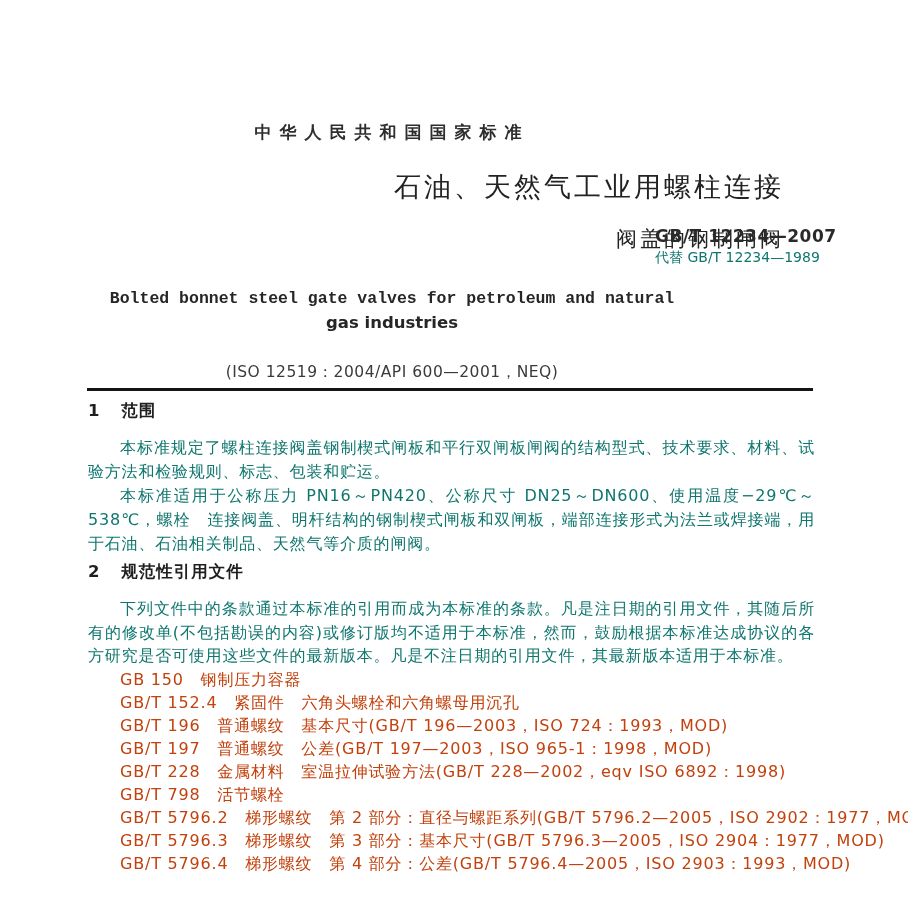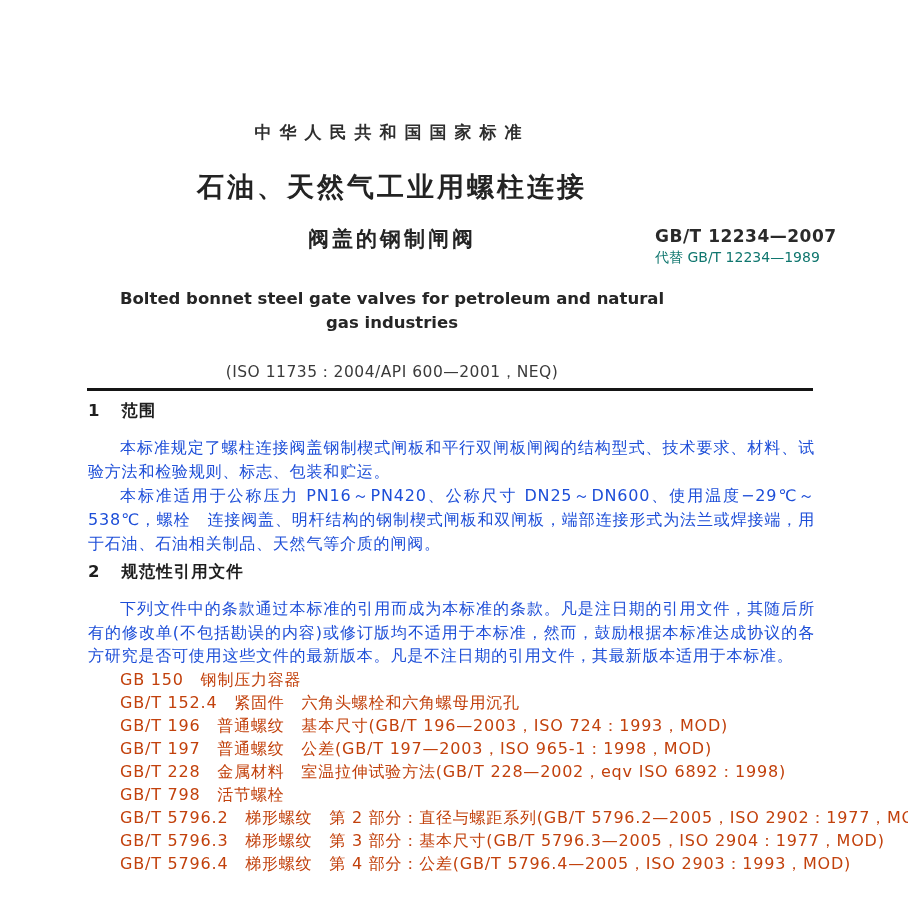--- a/index.html
+++ b/index.html
@@ -5,53 +5,53 @@
   html,body{margin:0;padding:0;background:#fff;}
   .page{
     position:relative;width:908px;height:905px;background:#ffffff;overflow:hidden;
     font-family:"DejaVu Sans","Liberation Sans",sans-serif;color:#3d3d3d;
   }
   .std-label{
     position:absolute;top:121px;left:0;width:784px;text-align:center;
     font-size:17px;letter-spacing:8px;color:#2e2e2e;font-weight:600;
   }
   .title-zh{
-    position:absolute;left:0;width:784px;text-align:center;
-    font-weight:700;color:#232323;letter-spacing:3px;
+    position:absolute;left:0;width:784px;text-align:right;
+    font-weight:400;color:#232323;letter-spacing:3px;
   }
   .title-zh.l1{top:169px;font-size:27px;}
   .title-zh.l2{top:225px;font-size:21px;}
   .std-no{
     position:absolute;left:655px;top:226px;font-size:17px;font-weight:700;
     color:#2a2a2a;letter-spacing:.5px;white-space:nowrap;
   }
   .std-replace{
     position:absolute;left:655px;top:249px;font-size:14px;color:#0f766e;white-space:nowrap;
   }
   .title-en{
     position:absolute;left:0;width:784px;text-align:center;
     font-weight:700;font-size:16.5px;color:#262626;
   }
-  .title-en.l1{top:289px;}
+  .title-en.l1{top:289px;font-family:Liberation Mono, monospace;}
   .title-en.l2{top:313px;}
   .iso{
     position:absolute;left:0;width:784px;top:362px;text-align:center;
     font-size:15.5px;color:#3a3a3a;letter-spacing:.5px;
   }
   .rule{position:absolute;left:87px;top:388px;width:726px;height:3px;background:#151515;}
   .content{position:absolute;left:88px;top:401px;width:727px;}
   h2.sec{
     font-size:16.5px;font-weight:700;color:#1f1f1f;
     margin:0 0 15px 0;line-height:20px;letter-spacing:1px;
   }
   h2.sec.second{margin-top:6px;}
   h2.sec .num{margin-right:14px;}
   p.body{
     margin:0;font-size:16px;line-height:24px;text-align:justify;
-    text-indent:2em;color:#1d4ed8;letter-spacing:.8px;
+    text-indent:2em;color:#0f766e;letter-spacing:.8px;
   }
   p.body.tight{line-height:23.5px;}
   .refs{margin:0;}
   .ref{
     font-size:16px;line-height:23px;padding-left:2em;color:#c2410c;
     letter-spacing:.8px;white-space:nowrap;
   }
 </style>
 </head>
 <body>
@@ -62,21 +62,21 @@
 
   <div class="title-zh l1">石油、天然气工业用螺柱连接</div>
   <div class="title-zh l2">阀盖的钢制闸阀</div>
 
   <div class="std-no">GB/T 12234—2007</div>
   <div class="std-replace">代替 GB/T 12234—1989</div>
 
   <div class="title-en l1">Bolted bonnet steel gate valves for petroleum and natural</div>
   <div class="title-en l2">gas industries</div>
 
-  <div class="iso">(ISO 11735：2004/API 600—2001，NEQ)</div>
+  <div class="iso">(ISO 12519：2004/API 600—2001，NEQ)</div>
 
   <div class="rule"></div>
 
   <div class="content">
 
     <h2 class="sec">
       <span class="num">1</span>
       <span>范围</span>
     </h2>
 

